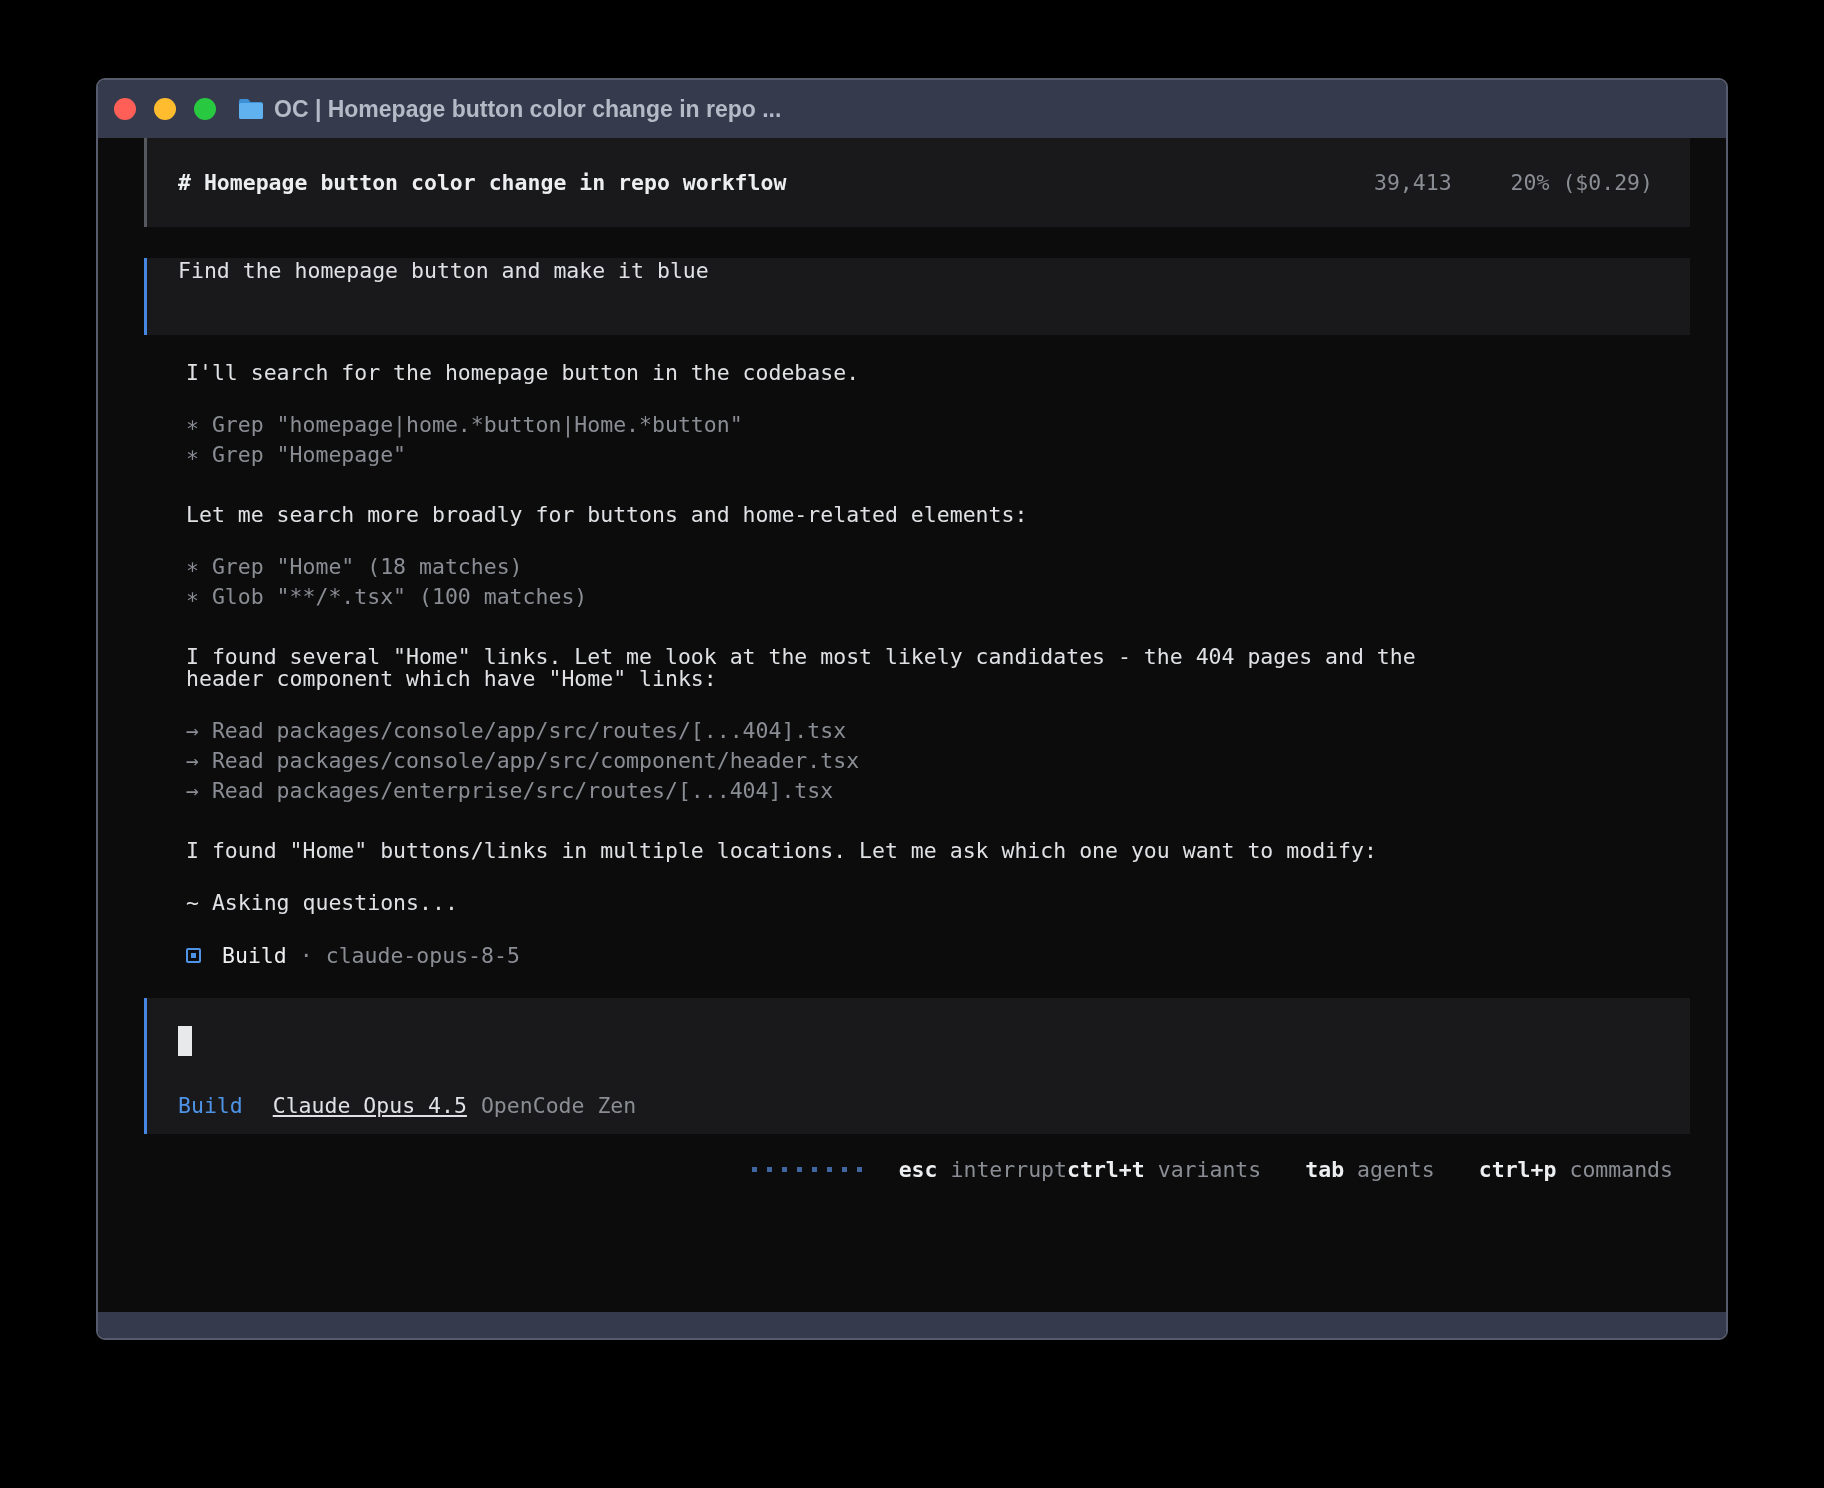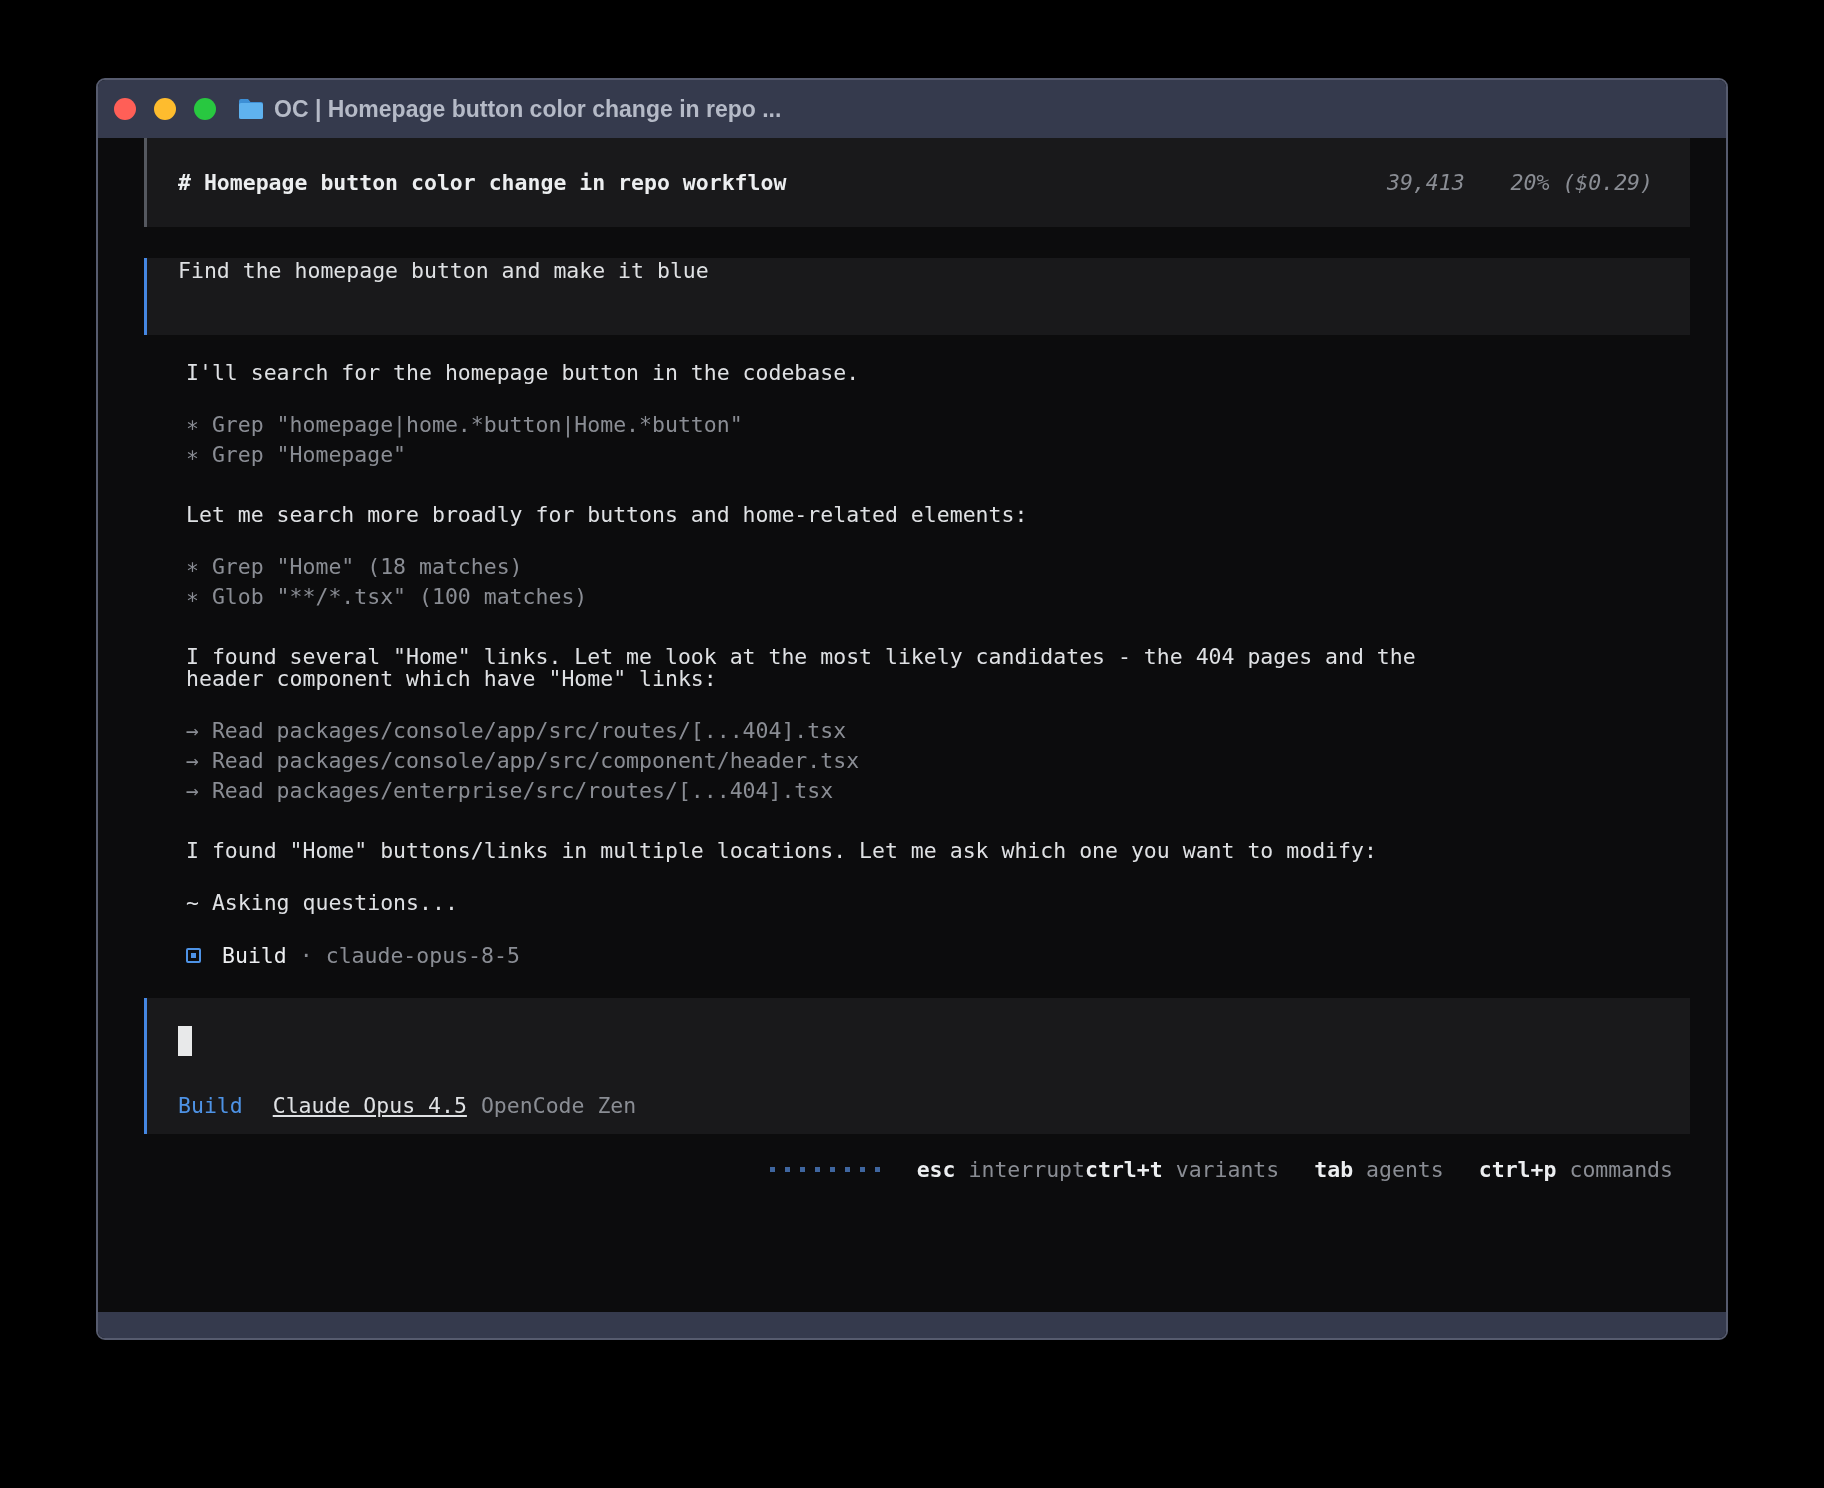--- a/index.html
+++ b/index.html
@@ -53,21 +53,21 @@
     background:var(--panel-bg);
     border-left:3px solid var(--border-gray);
   }
   .session-header{
     height:89px;
     display:flex;align-items:center;justify-content:space-between;
     padding:0 37px 0 31px;
     font-size:21.5px;
   }
   .session-header .sh-title{font-weight:bold;color:var(--text-bright);white-space:pre;}
-  .session-header .sh-right{display:flex;gap:46px;color:var(--text-dim);white-space:pre;font-style:italic;}
+  .session-header .sh-right{display:flex;gap:59px;color:var(--text-dim);white-space:pre;}
 
   .user-block{
     margin-top:31px;height:77px;
     border-left-color:var(--accent);
     display:flex;align-items:flex-start;
     padding-left:31px;
     font-size:21.5px;color:var(--text-light);white-space:pre;
   }
 
   .transcript{
@@ -111,21 +111,21 @@
     margin-top:20px;height:30px;
     display:flex;align-items:center;justify-content:flex-end;
     padding:0 53px 0 69px;
     font-size:21.5px;white-space:pre;
   }
   .status-left{display:flex;align-items:center;}
   .dots{display:flex;gap:10px;align-items:center;margin-right:37px;}
   .dot{width:5px;height:5px;background:var(--dot-blue);}
   .sc-key{color:var(--text-bright);font-weight:bold;}
   .sc-label{color:var(--text-dim);margin-left:13px;}
-  .status-right{display:flex;align-items:center;gap:35px;}
+  .status-right{display:flex;align-items:center;gap:44px;}
   .shortcut{display:flex;align-items:center;}
 
   .footer-strip{
     position:absolute;left:0;right:0;bottom:0;height:26px;
     background:var(--chrome);
   }
 </style>
 </head>
 <body>
 

